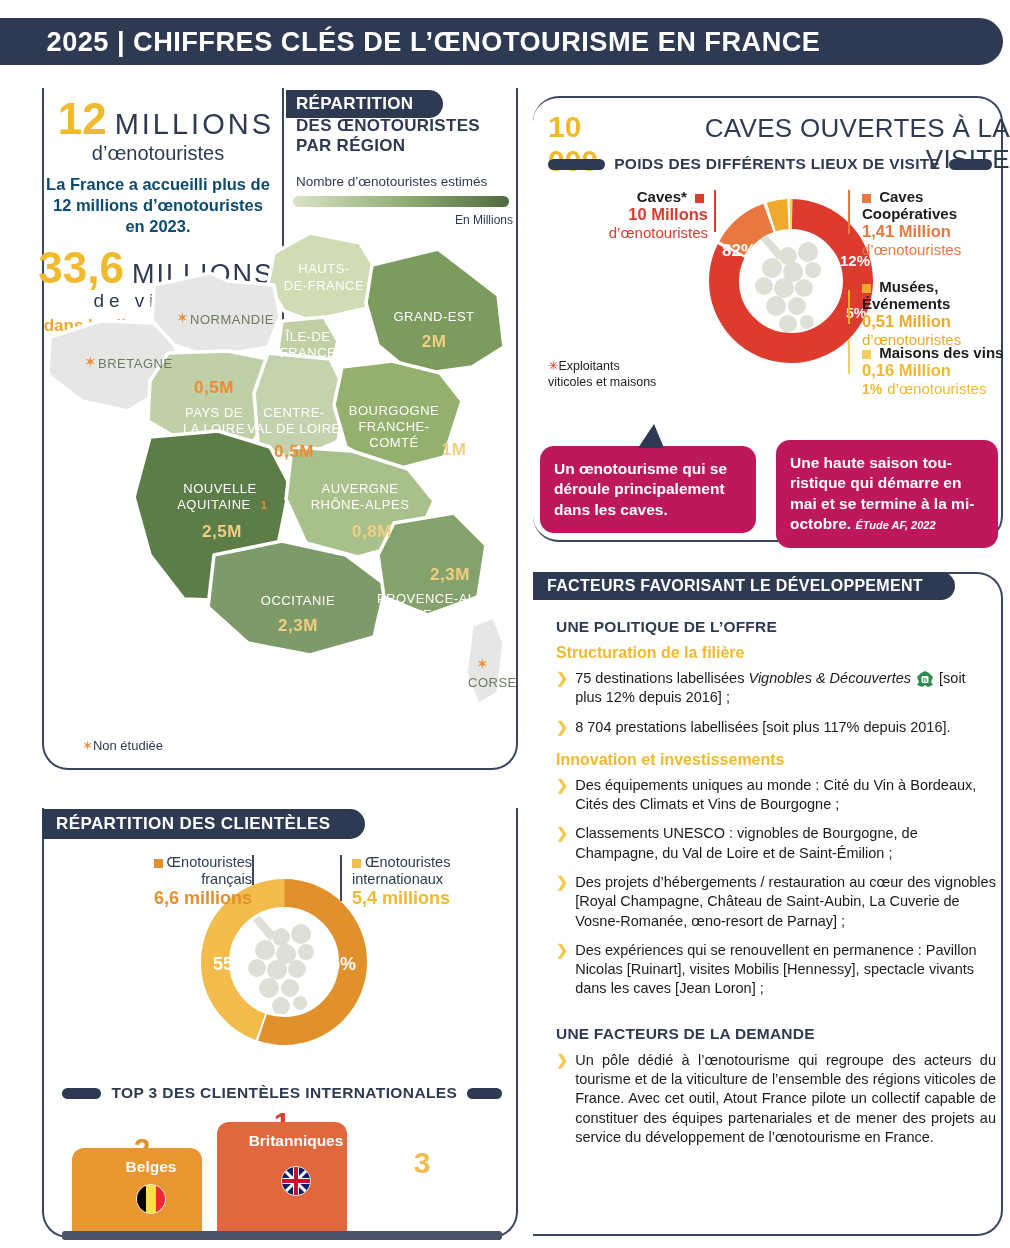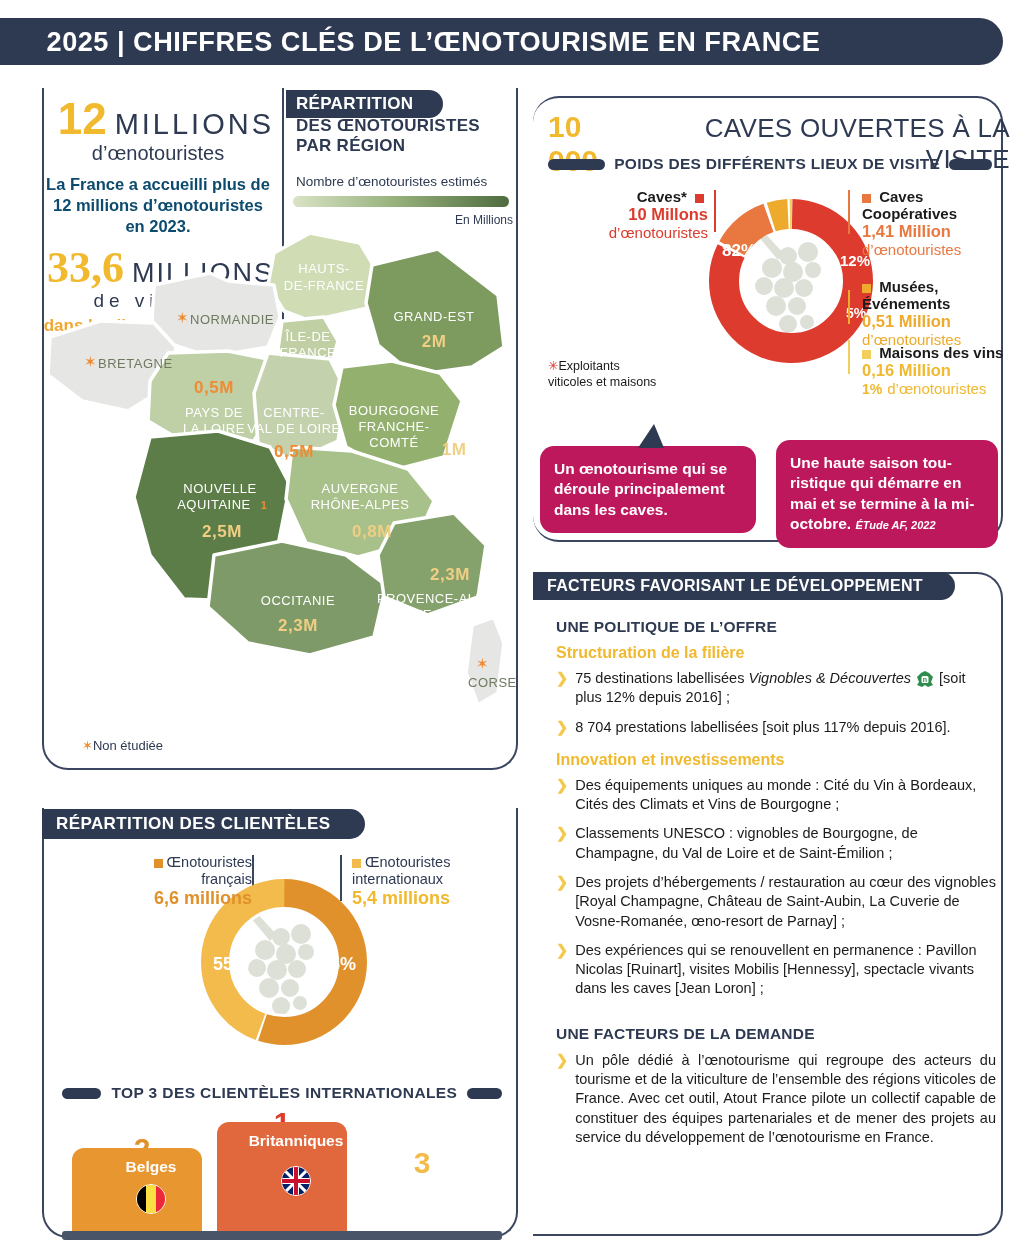--- a/index.html
+++ b/index.html
@@ -30,21 +30,21 @@
   }
 
   
   .kpi-block { position: absolute; left: 42px; top: 97px; width: 232px; text-align: center; }
   .kpi-row1 { display: flex; align-items: baseline; justify-content: flex-end; gap: 8px; }
   .kpi-big { color: #f0b92e; font-size: 44px; font-weight: bold; line-height: 1; }
   .kpi-unit { color: #2e3a52; font-size: 29px; letter-spacing: 3px; line-height:1; }
   .kpi-sub { color: #2e3a52; font-size: 20px; letter-spacing: 0px; margin-top: 1px; }
   .kpi-desc { color: #0c4a6e; font-size: 16.5px; font-weight: bold; line-height: 1.27; margin-top: 9px; }
   .kpi-row2 { display: flex; align-items: baseline; justify-content: flex-end; gap: 8px; margin-top: 9px;}
-  .kpi-big2 { color: #f0b92e; font-size: 44px; font-weight: bold; line-height: 1; font-family: Liberation Serif, serif; }
+  .kpi-big2 { color: #f0b92e; font-size: 44px; font-weight: bold; line-height: 1; }
   .kpi-unit2 { color: #2e3a52; font-size: 27px; letter-spacing: 2px; line-height:1;}
   .kpi-sub2 { color: #2e3a52; font-size: 19px; letter-spacing: 5px; }
   .kpi-desc2 { color: #f0a830; font-size: 17px; font-weight: bold; line-height: 1.25; margin-top: 3px; }
 
   .vdiv { position: absolute; left: 282px; top: 88px; width: 2px; height: 300px; background: #3a4560; }
 
   
   .map-panel {
     position: absolute; left: 42px; top: 88px;
     width: 476px; height: 682px;

